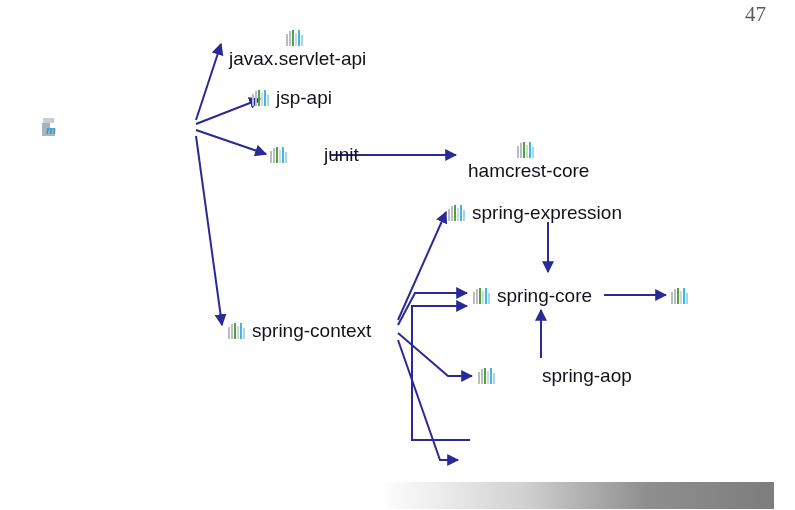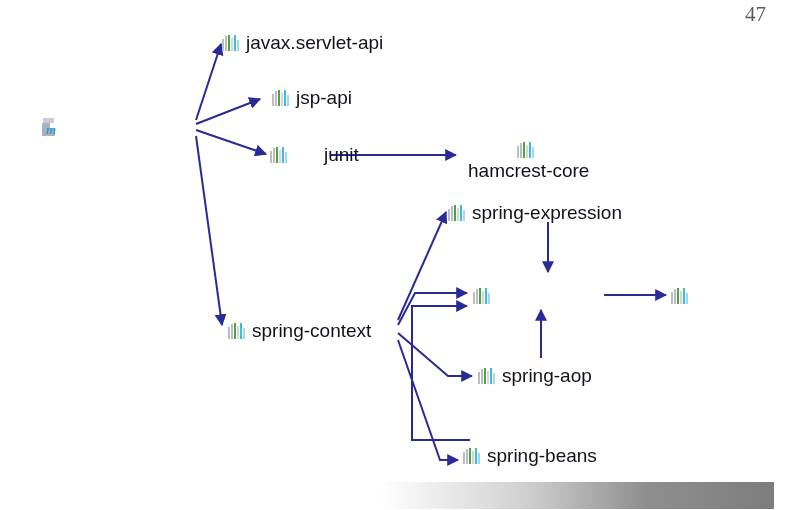--- a/index.html
+++ b/index.html
@@ -163,33 +163,33 @@
 
   <div class="node" style="left:42px; top:114px;">
     <span class="maven-icon">
       <span class="sheet-back"></span>
       <span class="sheet-front"></span>
       <span class="sheet-cut"></span>
       <span class="m-letter">m</span>
     </span>
   </div>
 
-  <div class="node" style="left:222px; top:30px;">
+  <div class="node" style="left:222px; top:30px;flex-direction:column;">
     <span class="jar-icon">
         <i></i>
         <i></i>
         <i></i>
         <i></i>
         <i></i>
         <i></i>
       </span>
     <span class="node-label">javax.servlet-api</span>
   </div>
 
-  <div class="node" style="left:272px; top:85px;justify-content:flex-end;">
+  <div class="node" style="left:252px; top:85px;justify-content:flex-end;">
     <span class="jar-icon">
         <i></i>
         <i></i>
         <i></i>
         <i></i>
         <i></i>
         <i></i>
       </span>
     <span class="node-label">jsp-api</span>
   </div>
@@ -244,50 +244,40 @@
 
   <div class="node" style="left:473px; top:283px;">
     <span class="jar-icon">
         <i></i>
         <i></i>
         <i></i>
         <i></i>
         <i></i>
         <i></i>
       </span>
+    <span class="node-label">spring-core</span>
   </div>
 
   <div class="node" style="left:671px; top:283px;">
     <span class="jar-icon">
         <i></i>
         <i></i>
         <i></i>
         <i></i>
         <i></i>
         <i></i>
       </span>
   </div>
 
-  <div class="node" style="left:478px; top:363px;">
+  <div class="node" style="left:478px; top:363px;gap:40px;">
     <span class="jar-icon">
         <i></i>
         <i></i>
         <i></i>
         <i></i>
         <i></i>
         <i></i>
       </span>
     <span class="node-label">spring-aop</span>
   </div>
 
-  <div class="node" style="left:463px; top:443px;">
-    <span class="jar-icon">
-        <i></i>
-        <i></i>
-        <i></i>
-        <i></i>
-        <i></i>
-        <i></i>
-      </span>
-    <span class="node-label">spring-beans</span>
-  </div>
 
 </div>
 
 </body></html>

